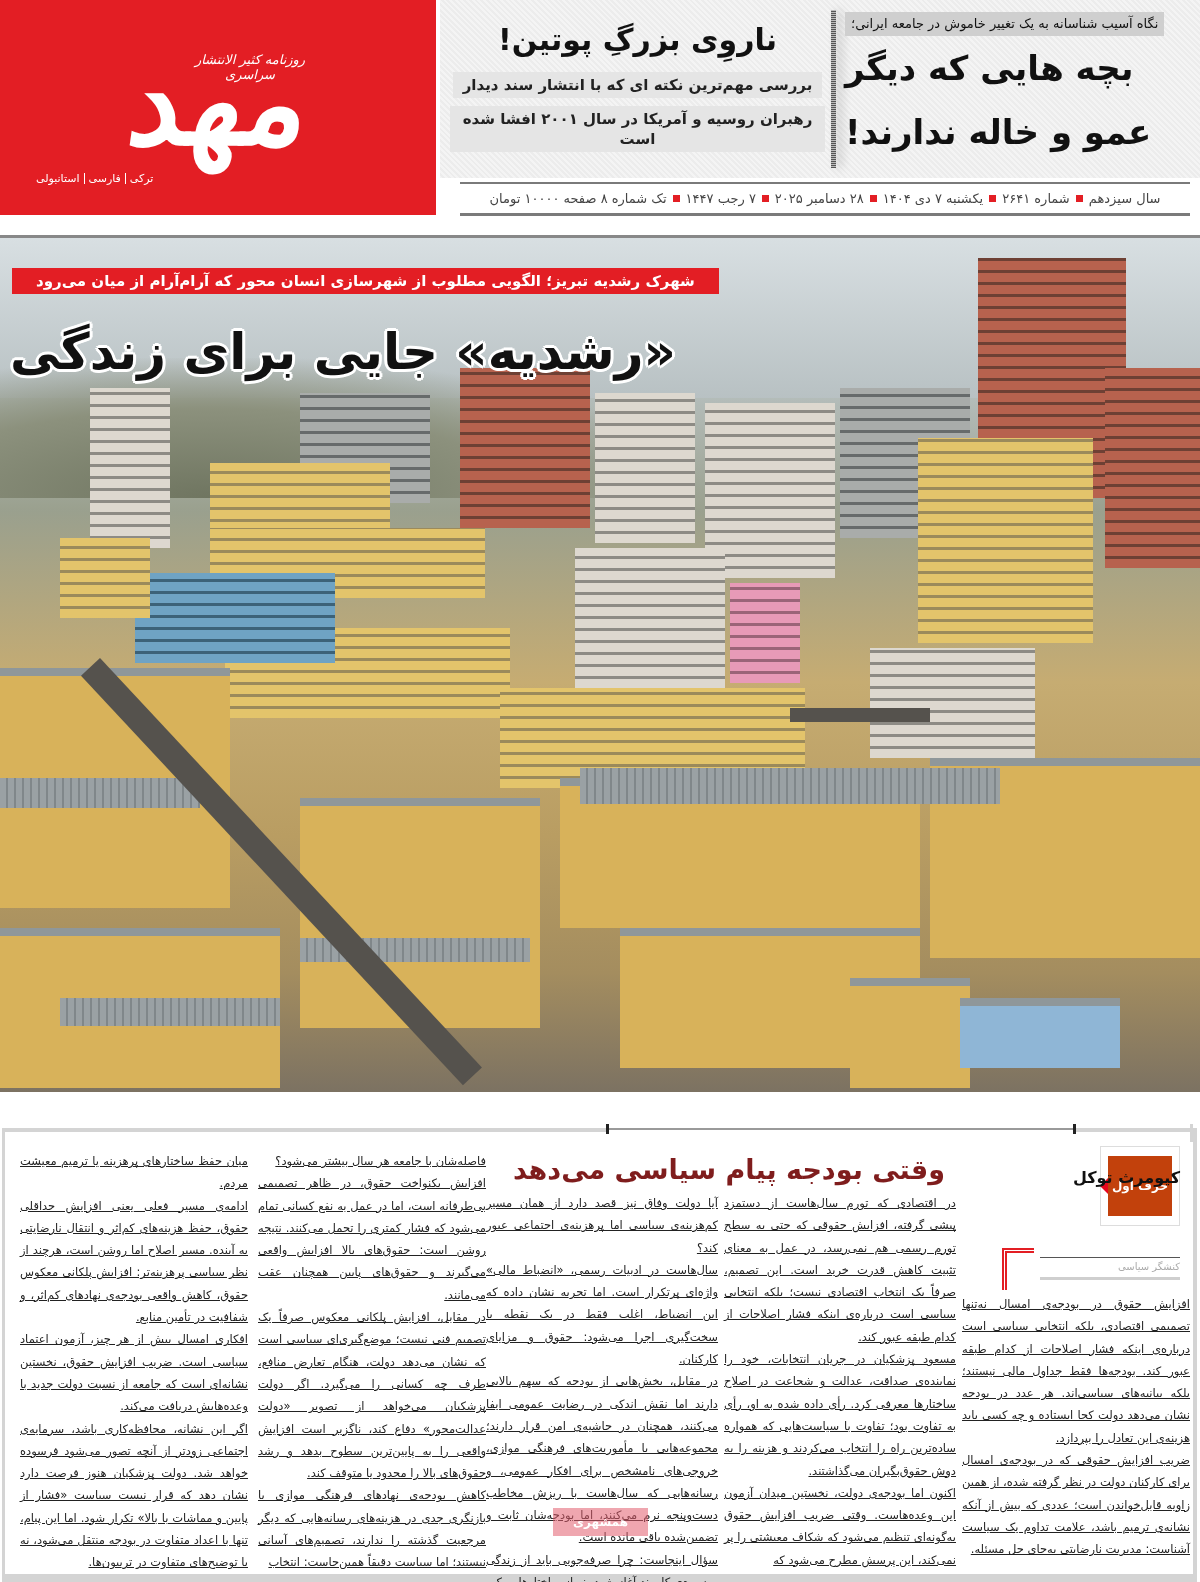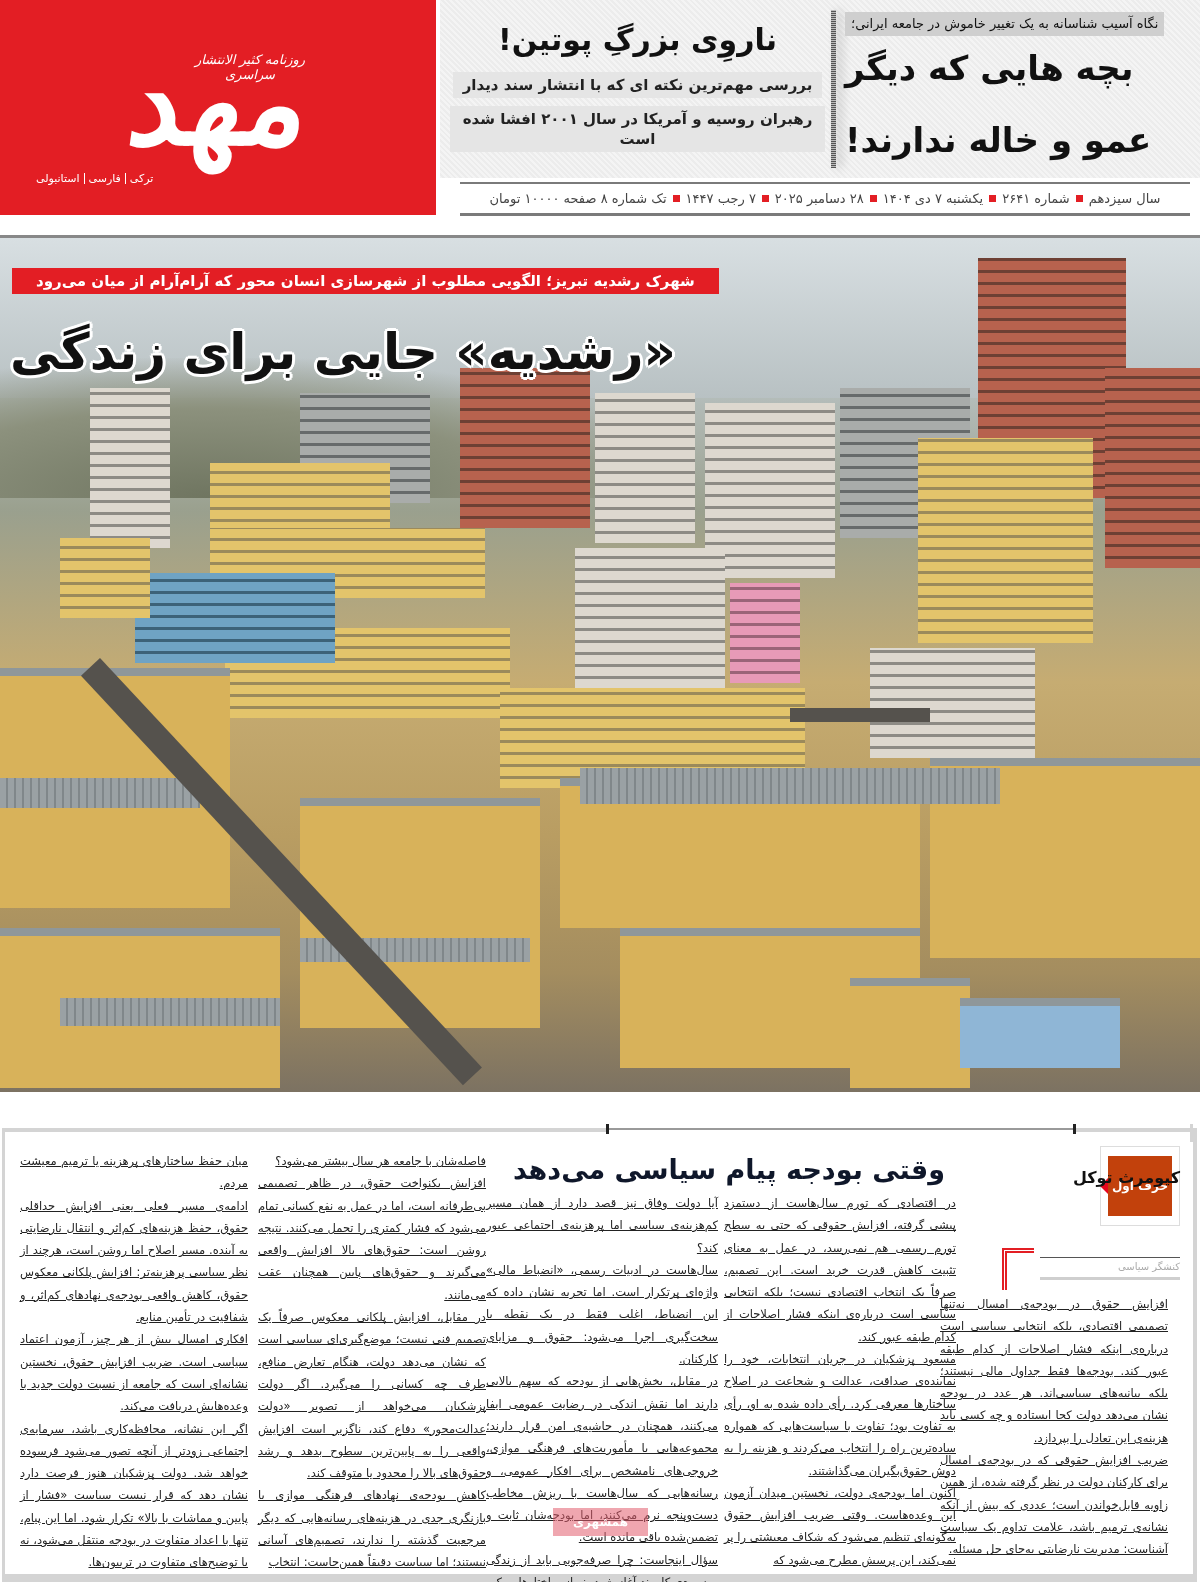--- a/index.html
+++ b/index.html
@@ -121,29 +121,29 @@
     position: absolute; left: 1002px; top: 1248px; width: 32px; height: 42px;
     border-top: 5px double #e31e24; border-left: 5px double #e31e24;
   }
   .author-name { position: absolute; left: 1040px; top: 1168px; width: 140px; text-align: right; font-size: 16px; font-weight: bold; color: #111; }
   .author-line { position: absolute; left: 1040px; top: 1257px; width: 140px; height: 1px; background: #555; }
   .author-role { position: absolute; left: 1040px; top: 1261px; width: 140px; text-align: right; font-size: 10px; color: #aaa; }
   .author-line2 { position: absolute; left: 1040px; top: 1277px; width: 140px; height: 3px; background: #cfcfcf; }
 
   .article-title {
     position: absolute; left: 600px; top: 1150px; width: 345px; text-align: right;
-    font-size: 27px; font-weight: bold; color: #0f172a; line-height: 40px; white-space: nowrap;
+    font-size: 27px; font-weight: bold; color: #7f1d1d; line-height: 40px; white-space: nowrap;
   }
 
   .col {
     position: absolute; font-size: 11.5px; line-height: 22.3px; color: #222; text-align: justify;
     text-align-last: right; direction: rtl; text-decoration: underline;
   }
   .col p { margin: 0; }
-  .col-1 { left: 940px; top: 1293px; width: 228px; }
+  .col-1 { left: 962px; top: 1293px; width: 228px; }
   .col-2 { left: 724px; top: 1192px; width: 232px; }
   .col-3 { left: 486px; top: 1192px; width: 232px; }
   .col-4 { left: 258px; top: 1150px; width: 228px; }
   .col-5 { left: 20px; top: 1150px; width: 228px; }
 
   .watermark {
     position: absolute; left: 553px; top: 1508px; width: 95px; height: 28px;
     background: rgba(226,92,110,0.55); color: #fff; font-size: 12px; font-weight: bold;
     display: flex; align-items: center; justify-content: center;
   }
@@ -169,21 +169,21 @@
   <div class="title">ناروِی بزرگِ پوتین!</div>
   <span class="line">بررسی مهم‌ترین نکته ای که با انتشار سند دیدار</span>
   <span class="line">رهبران روسیه و آمریکا در سال ۲۰۰۱ افشا شده است</span>
 </div>
 
 <div class="divider-vert"></div>
 
 <div class="story-kids">
   <span class="kicker">نگاه آسیب شناسانه به یک تغییر خاموش در جامعه ایرانی؛</span>
   <div class="title">بچه هایی که دیگر</div>
-  <div class="title" style="margin-top:16px">عمو و خاله ندارند!</div>
+  <div class="title" style="margin-top:8px">عمو و خاله ندارند!</div>
 </div>
 
 <div class="info-bar">
   <span>سال سیزدهم</span>
   <span class="sq"></span>
   <span>شماره ۲۶۴۱</span>
   <span class="sq"></span>
   <span>یکشنبه ۷ دی ۱۴۰۴</span>
   <span class="sq"></span>
   <span>۲۸ دسامبر ۲۰۲۵</span>

